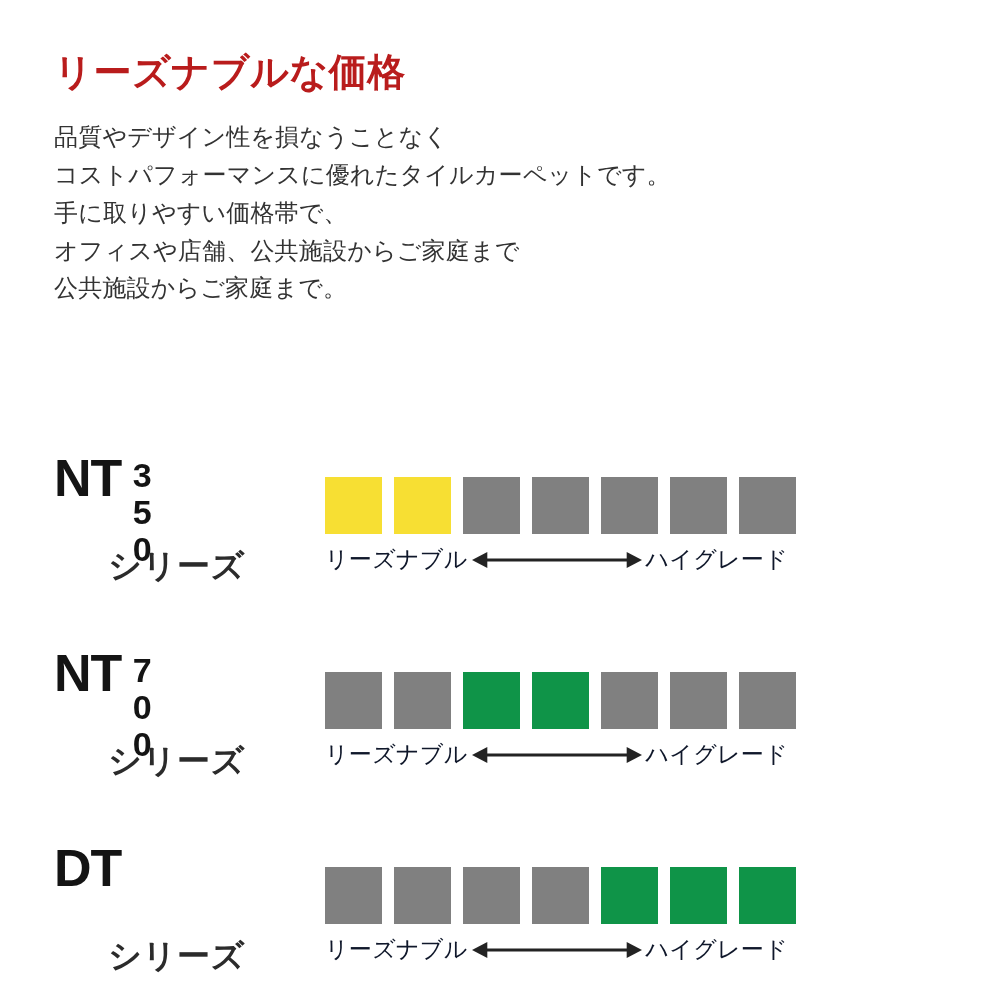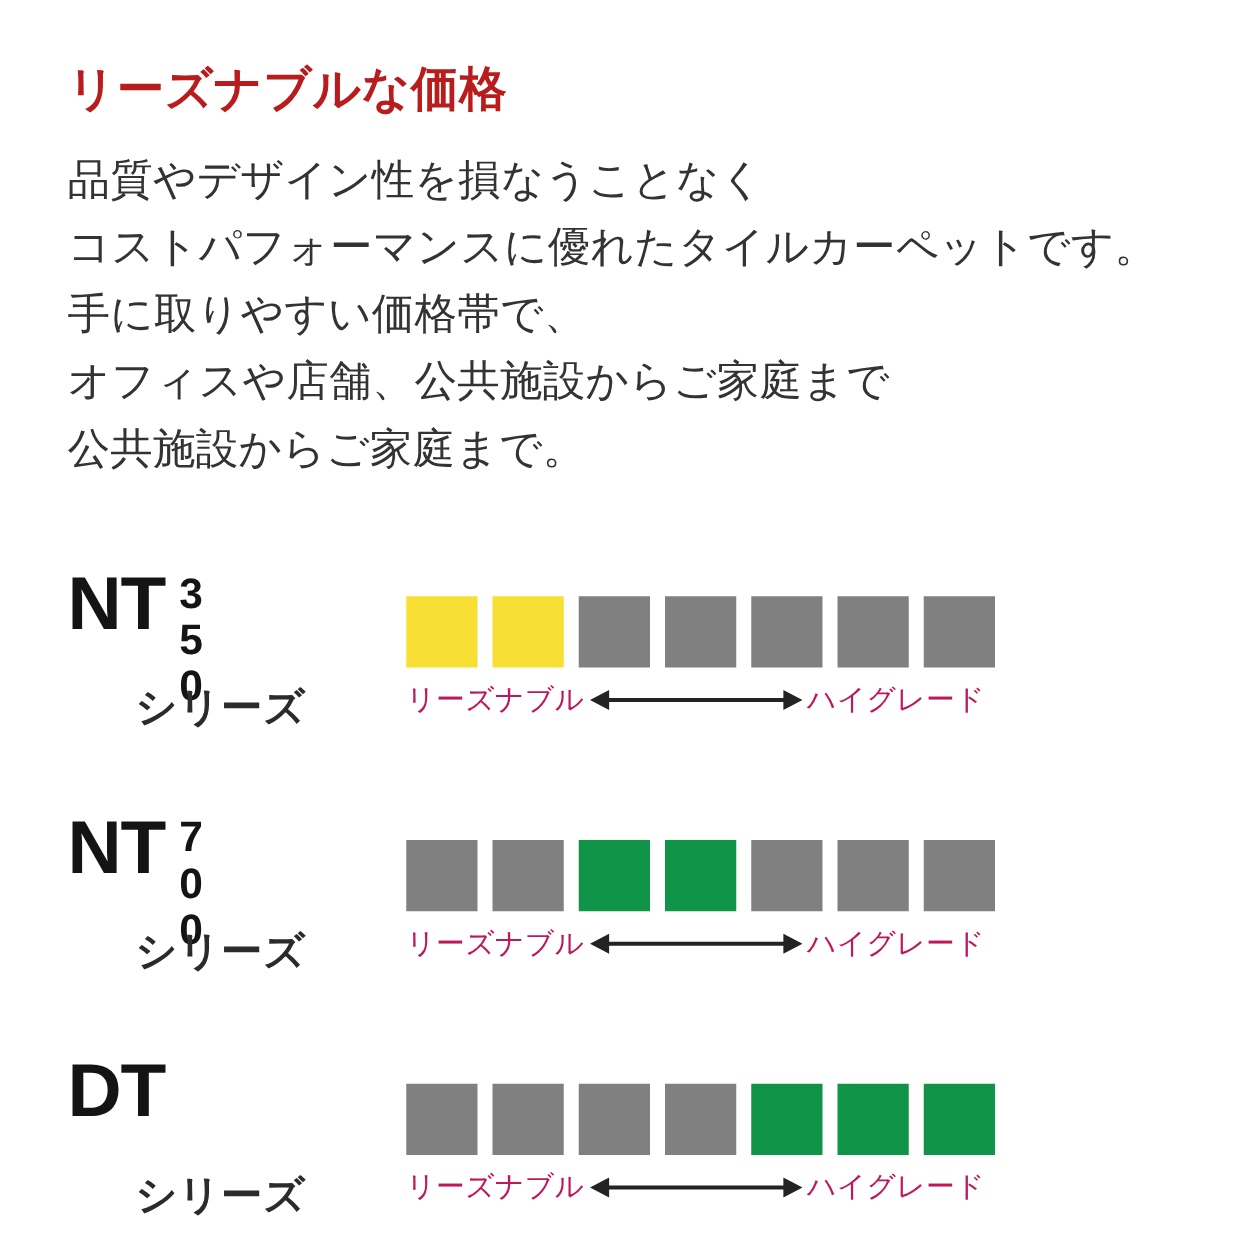--- a/index.html
+++ b/index.html
@@ -31,21 +31,21 @@
     letter-spacing: 0.5px;
     line-height: 1.1;
     margin: 0;
     white-space: nowrap;
   }
 
   .intro-copy {
     margin-top: 24px;
   }
   .intro-line {
-    font-size: 34px;
+    font-size: 24px;
     color: #333333;
     line-height: 1.58;
     letter-spacing: 0.2px;
     white-space: nowrap;
   }
 
   
   .series-list {
     position: absolute;
     left: 0;
@@ -64,21 +64,21 @@
     top: 0;
     width: 245px;
     height: 135px;
   }
   .series-code {
     display: flex;
     align-items: flex-start;
     height: 76px;
   }
   .series-code-main {
-    font-size: 60px;
+    font-size: 52px;
     font-weight: bold;
     color: #141414;
     line-height: 0.92;
     letter-spacing: -1px;
     font-family: "Liberation Sans", "DejaVu Sans", sans-serif;
   }
   .series-code-sub {
     font-size: 34px;
     font-weight: bold;
     color: #141414;
@@ -120,21 +120,21 @@
   }
 
   .scale-axis {
     display: flex;
     align-items: center;
     margin-top: 14px;
     width: 463px;
   }
   .scale-end-label {
     font-size: 23px;
-    color: #be185d;
+    color: #0f172a;
     letter-spacing: 0.3px;
     white-space: nowrap;
     line-height: 1;
   }
   .scale-arrow {
     flex: 1 1 auto;
     display: flex;
     align-items: center;
     height: 22px;
     margin: 0 4px;

